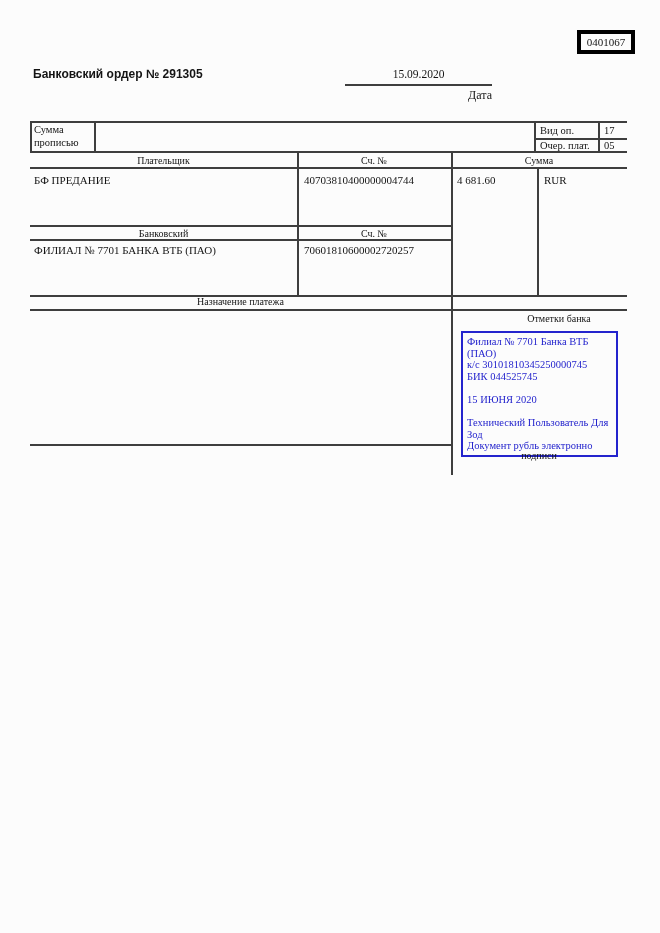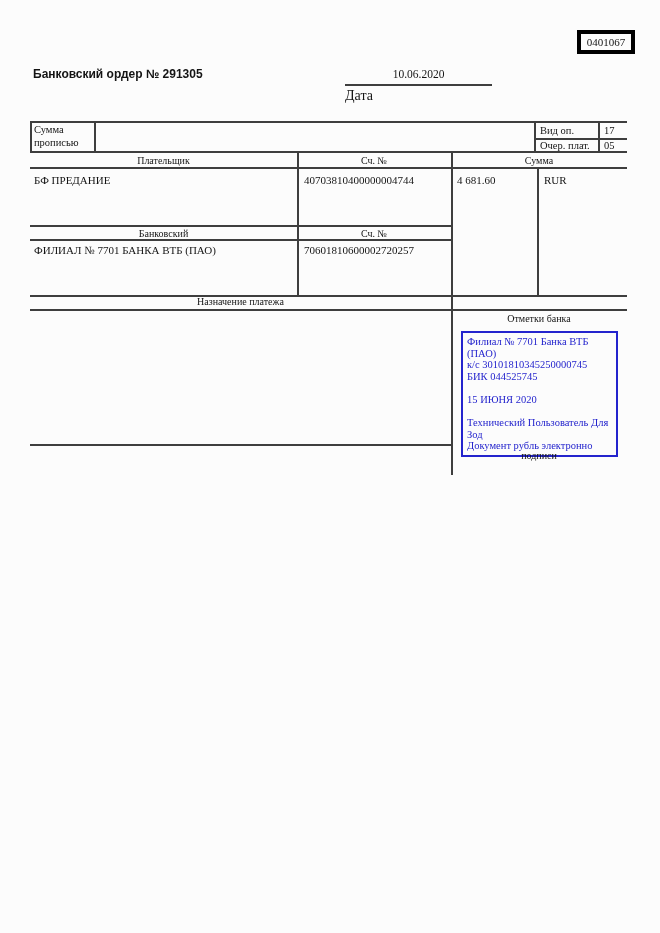--- a/index.html
+++ b/index.html
@@ -24,21 +24,21 @@
   .form-code-box {
     position:absolute; left:577px; top:30px; width:50px; height:16px;
     border:4px solid #000000; font-size:11px; text-align:center; line-height:16px;
   }
   .doc-title {
     position:absolute; left:33px; top:67px;
     font-family:"Liberation Sans", sans-serif; font-weight:bold; font-size:12px;
   }
   .date-value { position:absolute; left:345px; top:68px; width:147px; text-align:center; font-size:11.5px; }
   .date-underline { position:absolute; left:345px; top:84px; width:147px; height:2px; background:#3e3e3e; }
-  .date-label { position:absolute; left:345px; top:88px; width:147px; text-align:left; font-size:14px; }
+  .date-label { position:absolute; left:345px; top:88px; width:147px; text-align:right; font-size:12px; }
 
   .purpose-text {
     position:absolute; left:33px; top:314px; width:414px;
     font-size:11px; line-height:16.5px;
   }
   .stamp-box {
     position:absolute; left:461px; top:331px; width:145px;
     border:2px solid var(--stamp-blue, #2424cd);
     color: var(--stamp-blue, #2424cd);
     padding:3px 4px; font-size:10.5px; line-height:11.6px;
@@ -48,21 +48,21 @@
 </head>
 <body>
 
 <div class="page">
 
   <div class="form-code-box">
     <span>0401067</span>
   </div>
 
   <div class="doc-title">Банковский ордер № 291305</div>
-  <div class="date-value">10.06.2020</div>
+  <div class="date-value">15.09.2020</div>
   <div class="date-underline"></div>
   <div class="date-label">Дата</div>
 
   <div class="hline" style="left:30px; top:121px; width:597px;"></div>
   <div class="hline" style="left:534px; top:138px; width:93px;"></div>
   <div class="hline" style="left:30px; top:151px; width:597px;"></div>
   <div class="hline" style="left:30px; top:167px; width:597px;"></div>
   <div class="hline" style="left:30px; top:225px; width:422px;"></div>
   <div class="hline" style="left:30px; top:239px; width:422px;"></div>
   <div class="hline" style="left:30px; top:295px; width:597px;"></div>
@@ -94,21 +94,21 @@
   <div class="txt f11" style="left:544px; top:174px;">RUR</div>
 
   <div class="txt f10 ctr" style="left:30px;  top:228px; width:267px;">Банковский</div>
   <div class="txt f10 ctr" style="left:297px; top:228px; width:154px;">Сч. №</div>
 
   <div class="txt f11" style="left:34px;  top:244px;">ФИЛИАЛ № 7701 БАНКА ВТБ (ПАО)</div>
   <div class="txt f11" style="left:304px; top:244px;">70601810600002720257</div>
 
   <div class="txt f10 ctr" style="left:30px; top:296px; width:421px;">Назначение платежа</div>
 
-  <div class="txt f10 ctr" style="left:451px; top:313px; width:176px;">Отметки банка</div>
+  <div class="txt f10 ctr" style="left:451px; top:313px; width:176px;padding-left:20px;">Отметки банка</div>
 
   <div class="stamp-box">
     <div class="stamp-line">Филиал № 7701 Банка ВТБ (ПАО)</div>
     <div class="stamp-line">к/с 30101810345250000745</div>
     <div class="stamp-line">БИК 044525745</div>
     <div class="stamp-line"></div>
     <div class="stamp-line">15 ИЮНЯ 2020</div>
     <div class="stamp-line"></div>
     <div class="stamp-line">Технический Пользователь Для</div>
     <div class="stamp-line">Зод</div>

